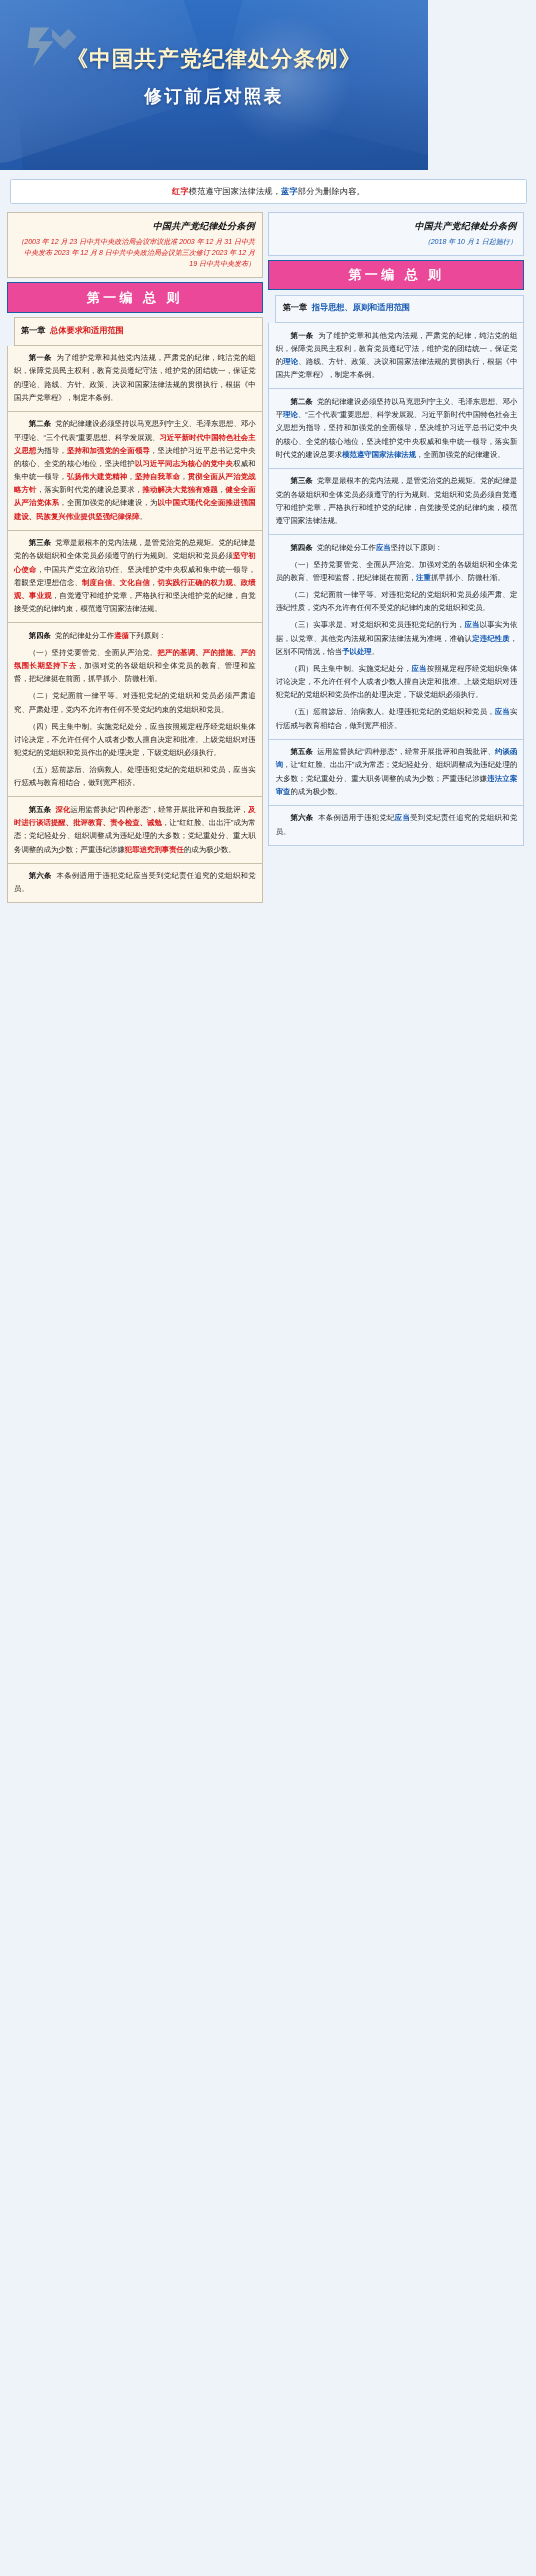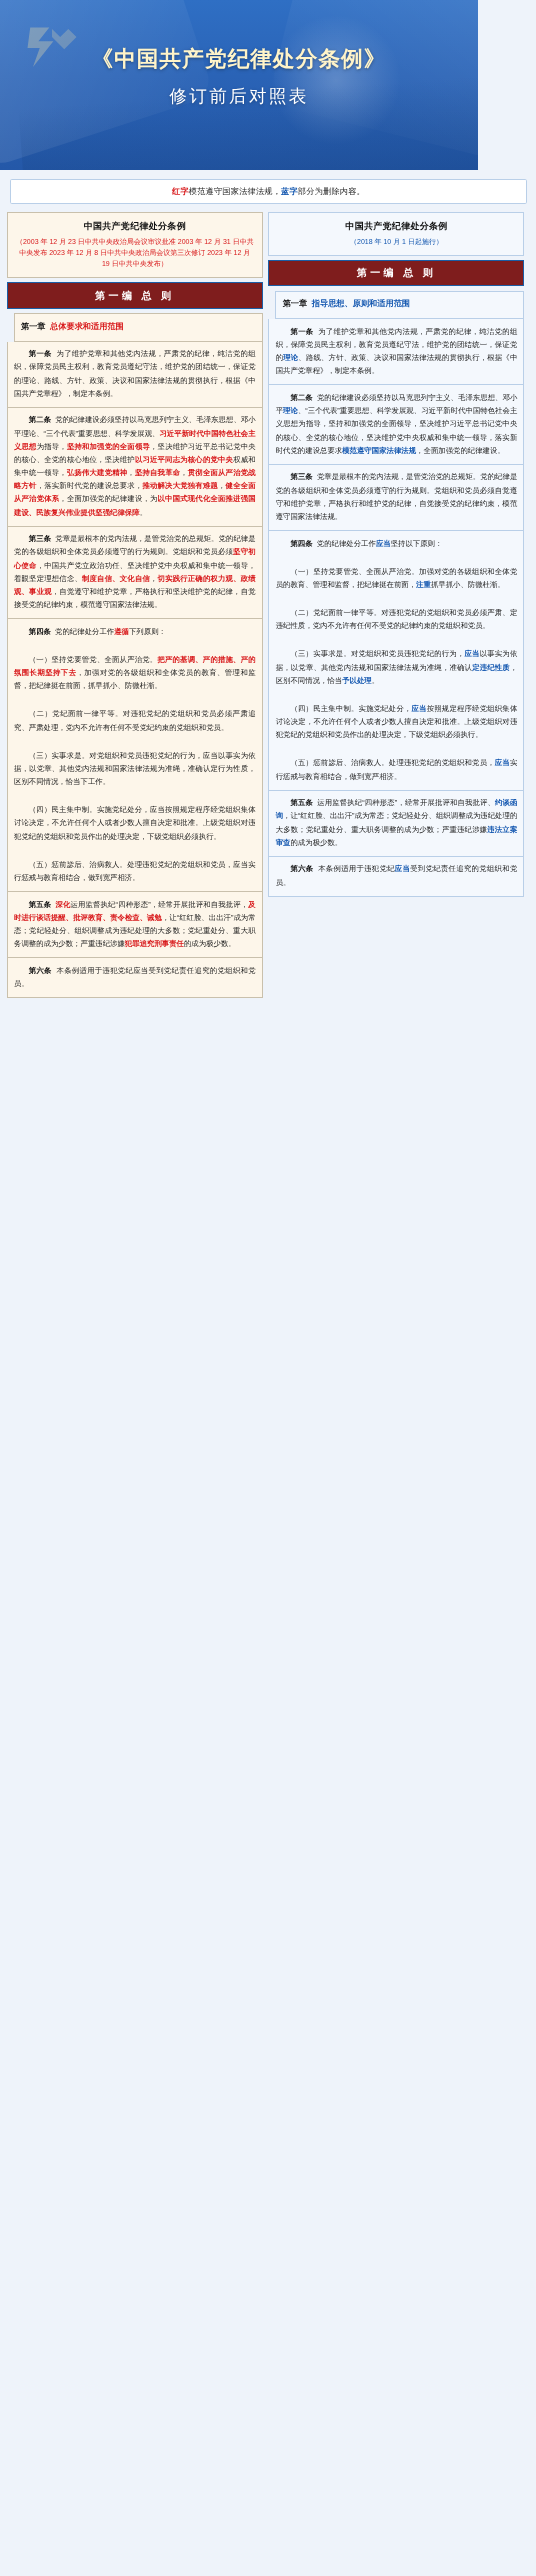--- a/index.html
+++ b/index.html
@@ -6,21 +6,21 @@
   html, body { margin: 0; padding: 0; }
   body {
     width: 537px;
     background: #eef3fa;
     font-family: "Liberation Sans", "DejaVu Sans", sans-serif;
   }
 
   
   .banner {
     position: relative;
-    width: 478px;
+    width: 428px;
     height: 170px;
     background: linear-gradient(180deg, #2f6fc4 0%, #2a63b6 45%, #2458a8 100%);
     overflow: hidden;
   }
   .banner .ribbon-a {
     position: absolute;
     left: -45px; top: -34px;
     width: 239px; height: 170px;
     background: linear-gradient(135deg, rgba(255,255,255,0.16), rgba(255,255,255,0.02));
     transform: rotate(-18deg);
@@ -63,21 +63,21 @@
     font-size: 21.6px;
     font-weight: bold;
     color: #fff4c9;
     letter-spacing: 1.1px;
     text-shadow: 0 1.1px 3.4px rgba(0,0,0,0.35);
     font-family: "DejaVu Serif", "Liberation Serif", serif;
   }
   .banner-sub {
     margin-top: 11.4px;
     font-size: 17.6px;
-    font-weight: normal;
+    font-weight: bold;
     color: #ffffff;
     letter-spacing: 2.3px;
     text-shadow: 0 1.1px 3.4px rgba(0,0,0,0.30);
     font-family: "DejaVu Serif", "Liberation Serif", serif;
   }
 
   
   .legend-wrap {
     background: #eef3fa;
     padding: 9px 10.2px 8px 10.2px;
@@ -104,42 +104,43 @@
   }
   .col {
     width: 256px;
     flex: 0 0 256px;
   }
 
   .doc-head {
     background: #fdf6ea;
     border: 0.6px solid #c9c0ac;
     padding: 6.2px 6.8px 7.4px 6.8px;
-    text-align: center;
+    text-align: right;
+    font-style: italic;
   }
   .doc-head.right { background: #f4f8fd; border-color: #b9cfe8; }
   .doc-head h2 {
     margin: 0 0 3.4px 0;
     font-size: 9px;
     font-weight: bold;
     color: #111;
     letter-spacing: 0.3px;
   }
   .doc-head .meta {
     font-size: 7px;
     line-height: 1.6;
     color: #d8191b;
   }
   .doc-head.right .meta { color: #1558b0; }
 
   .band {
     margin-top: 4.5px;
-    background: #7f1d1d;
+    background: #ec4899;
     color: #ffffff;
-    font-size: 10px;
+    font-size: 13px;
     font-weight: bold;
     letter-spacing: 3.4px;
     text-align: center;
     padding: 5.1px 0;
     border: 0.6px solid #1a5ea6;
   }
 
   .cell {
     border: 0.6px solid #c9c0ac;
     border-top: none;
@@ -157,21 +158,21 @@
   .chapter {
     font-weight: bold;
     font-size: 8.2px;
     line-height: 1.7;
   }
   .chapter .ch-num { color: #111; }
   .chapter .ch-name-red { color: #d8191b; }
   .chapter .ch-name-blue { color: #1558b0; }
   .art-num { font-weight: bold; color: #111; margin-top: 8px; }
   .para { margin: 0; }
-  .para + .para { margin-top: 15px; }
+  .para + .para { margin-top: 4px; }
   .indent { text-indent: 2em; }
 </style>
 </head>
 <body>
 
 <div class="banner">
   <div class="ribbon-a"></div>
   <div class="ribbon-b"></div>
   <div class="glow"></div>
   <div class="ribbon-c"></div>
@@ -216,21 +217,20 @@
     </div>
 
     <div class="cell">
       <p class="para indent"><span class="art-num">第三条</span>&nbsp;&nbsp;<span><span>党章是最根本的党内法规，是管党治党的总规矩。党的纪律是党的各级组织和全体党员必须遵守的行为规则。党组织和党员必须<span class="red-b">坚守初心使命</span>，中国共产党立政治功任、坚决维护党中央权威和集中统一领导，着眼坚定理想信念、<span class="red-b">制度自信、文化自信</span>，<span class="red-b">切实践行正确的权力观、政绩观、事业观</span>，自觉遵守和维护党章，严格执行和坚决维护党的纪律，自觉接受党的纪律约束，模范遵守国家法律法规。</span></span></p>
     </div>
 
     <div class="cell">
       <p class="para indent"><span class="art-num">第四条</span>&nbsp;&nbsp;<span><span>党的纪律处分工作<span class="red-b">遵循</span>下列原则：</span></span></p>
       <p class="para indent"><span>（一）坚持党要管党、全面从严治党。<span class="red-b">把严的基调、严的措施、严的氛围长期坚持下去</span>，加强对党的各级组织和全体党员的教育、管理和监督，把纪律挺在前面，抓早抓小、防微杜渐。</span></p>
       <p class="para indent">（二）党纪面前一律平等。对违犯党纪的党组织和党员必须严肃追究、严肃处理，党内不允许有任何不受党纪约束的党组织和党员。</p>
-      <p class="para indent">（三）实事求是。对党组织和党员违犯党纪的行为，应当以事实为依据，以党章、其他党内法规和国家法律法规为准绳，准确认定行为性质，区别不同情况，恰当下工作。</p>
       <p class="para indent">（四）民主集中制。实施党纪处分，应当按照规定程序经党组织集体讨论决定，不允许任何个人或者少数人擅自决定和批准。上级党组织对违犯党纪的党组织和党员作出的处理决定，下级党组织必须执行。</p>
       <p class="para indent">（五）惩前毖后、治病救人。处理违犯党纪的党组织和党员，应当实行惩戒与教育相结合，做到宽严相济。</p>
     </div>
 
     <div class="cell">
       <p class="para indent"><span class="art-num">第五条</span>&nbsp;&nbsp;<span><span><span class="red-b">深化</span>运用监督执纪“四种形态”，经常开展批评和自我批评，<span class="red-b">及时进行谈话提醒、批评教育、责令检查、诫勉</span>，让“红红脸、出出汗”成为常态；党纪轻处分、组织调整成为违纪处理的大多数；党纪重处分、重大职务调整的成为少数；严重违纪涉嫌<span class="red-b">犯罪追究刑事责任</span>的成为极少数。</span></span></p>
     </div>
 
     <div class="cell">
       <p class="para indent"><span class="art-num">第六条</span>&nbsp;&nbsp;<span>本条例适用于违犯党纪应当受到党纪责任追究的党组织和党员。</span></p>

